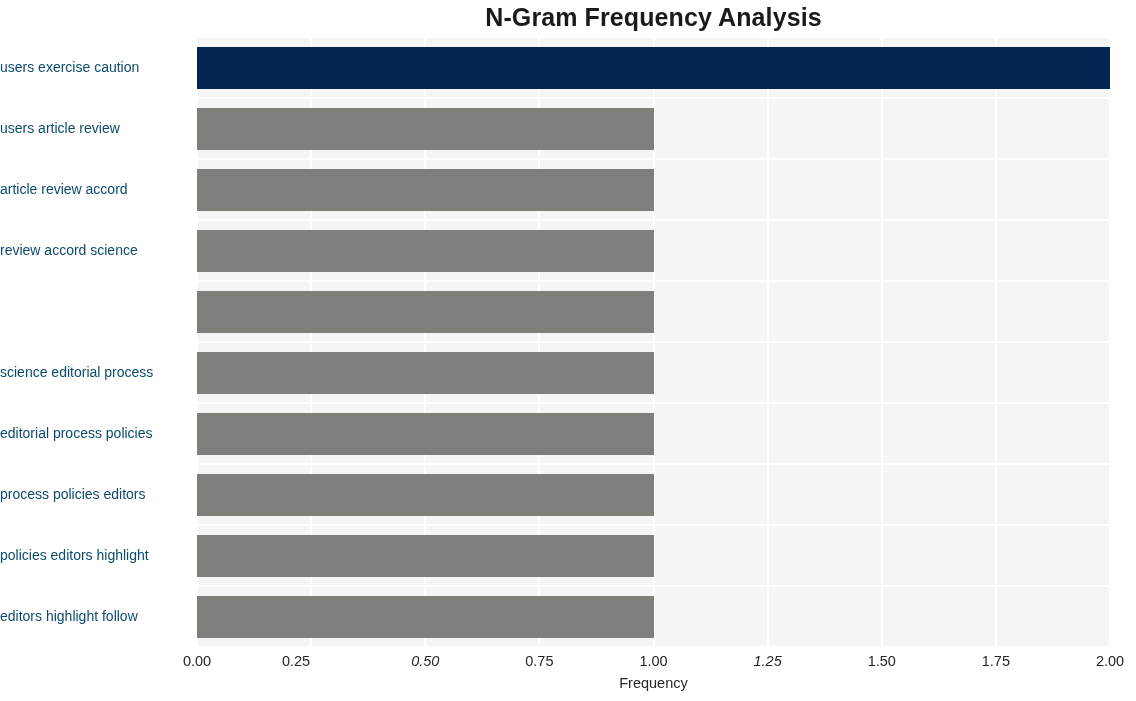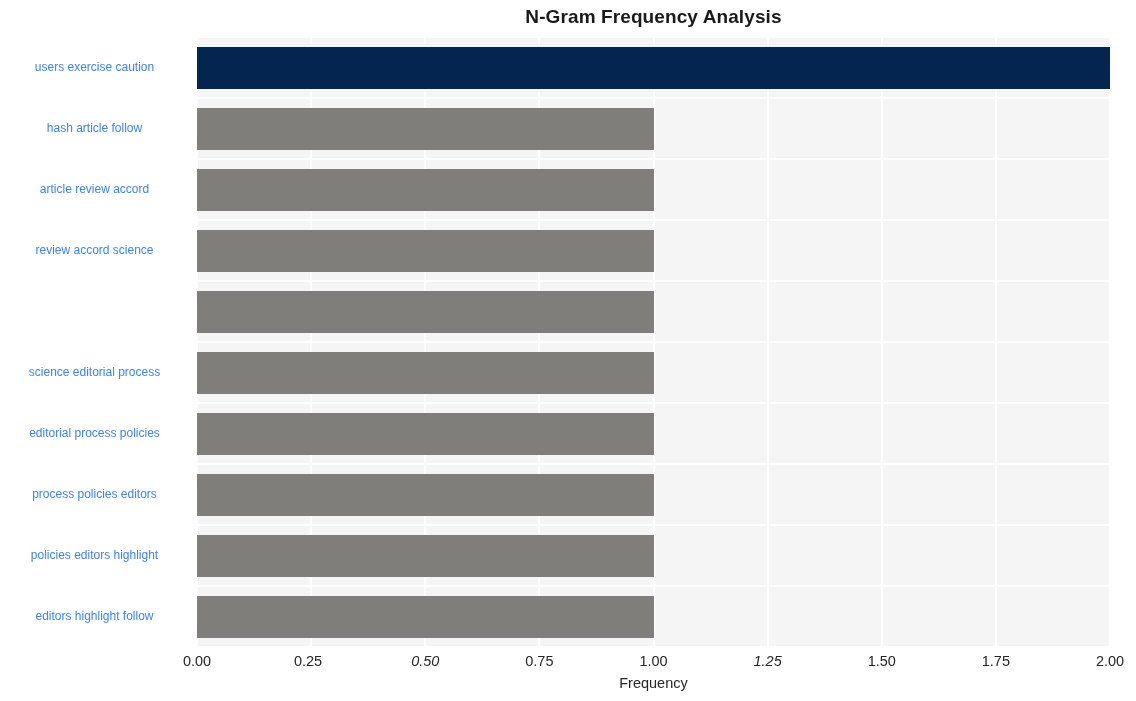--- a/index.html
+++ b/index.html
@@ -23,21 +23,21 @@
     background: #ffffff;
   }
 
   
   #chart-title {
     position: absolute;
     left: 197px;
     top: 4px;
     width: 913px;
     text-align: center;
-    font-size: 19px;
+    font-size: 25px;
     font-weight: bold;
     color: #1a1a1a;
     letter-spacing: 0.1px;
     line-height: 26px;
   }
 
   
   #plot-area {
     position: absolute;
     left: 197px;
@@ -74,23 +74,23 @@
     position: absolute;
     left: 0;
     top: 37px;
     width: 189px;
     height: 610px;
   }
   .y-tick-label {
     position: absolute;
     right: 0;
     width: 189px;
-    text-align: center;
-    font-size: 12px;
-    color: #3b82f6;
+    text-align: left;
+    font-size: 14px;
+    color: #0c4a6e;
     line-height: 17px;
     white-space: nowrap;
   }
 
   
   #x-axis-labels {
     position: absolute;
     left: 197px;
     top: 652px;
     width: 913px;
@@ -152,33 +152,33 @@
       <div class="bar" title="accord science editorial: 1" style="width: 456.5px; top: 253.5px; background: rgb(127, 126, 123);"></div>
       <div class="bar" title="science editorial process: 1" style="width: 456.5px; top: 314.5px; background: rgb(127, 126, 123);"></div>
       <div class="bar" title="editorial process policies: 1" style="width: 456.5px; top: 375.5px; background: rgb(127, 126, 123);"></div>
       <div class="bar" title="process policies editors: 1" style="width: 456.5px; top: 436.5px; background: rgb(127, 126, 123);"></div>
       <div class="bar" title="policies editors highlight: 1" style="width: 456.5px; top: 497.5px; background: rgb(127, 126, 123);"></div>
       <div class="bar" title="editors highlight follow: 1" style="width: 456.5px; top: 558.5px; background: rgb(127, 126, 123);"></div>
     </div>
 
   <div id="y-axis-labels">
       <div class="y-tick-label" style="top: 21.5px;">users exercise caution</div>
-      <div class="y-tick-label" style="top: 82.5px;">hash article follow</div>
+      <div class="y-tick-label" style="top: 82.5px;">users article review</div>
       <div class="y-tick-label" style="top: 204.5px;">review accord science</div>
       <div class="y-tick-label" style="top: 143.5px;">article review accord</div>
       <div class="y-tick-label" style="top: 326.5px;">science editorial process</div>
       <div class="y-tick-label" style="top: 387.5px; padding-left: 19px;">editorial process policies</div>
       <div class="y-tick-label" style="top: 448.5px;">process policies editors</div>
       <div class="y-tick-label" style="top: 509.5px;">policies editors highlight</div>
       <div class="y-tick-label" style="top: 570.5px;">editors highlight follow</div>
     </div>
 
   <div id="x-axis-labels">
       <div class="x-tick-label" style="left: 0px;">0.00</div>
-      <div class="x-tick-label" style="left: 111px; text-align: right;">0.25</div>
+      <div class="x-tick-label" style="left: 99px; text-align: right;">0.25</div>
       <div class="x-tick-label" style="left: 228.25px; font-style: italic;">0.50</div>
       <div class="x-tick-label" style="left: 342.375px;">0.75</div>
       <div class="x-tick-label" style="left: 456.5px;">1.00</div>
       <div class="x-tick-label" style="left: 570.625px; font-style: italic;">1.25</div>
       <div class="x-tick-label" style="left: 684.75px;">1.50</div>
       <div class="x-tick-label" style="left: 798.875px;">1.75</div>
       <div class="x-tick-label" style="left: 913px;">2.00</div>
     </div>
 
   <div id="x-axis-title">Frequency</div>

